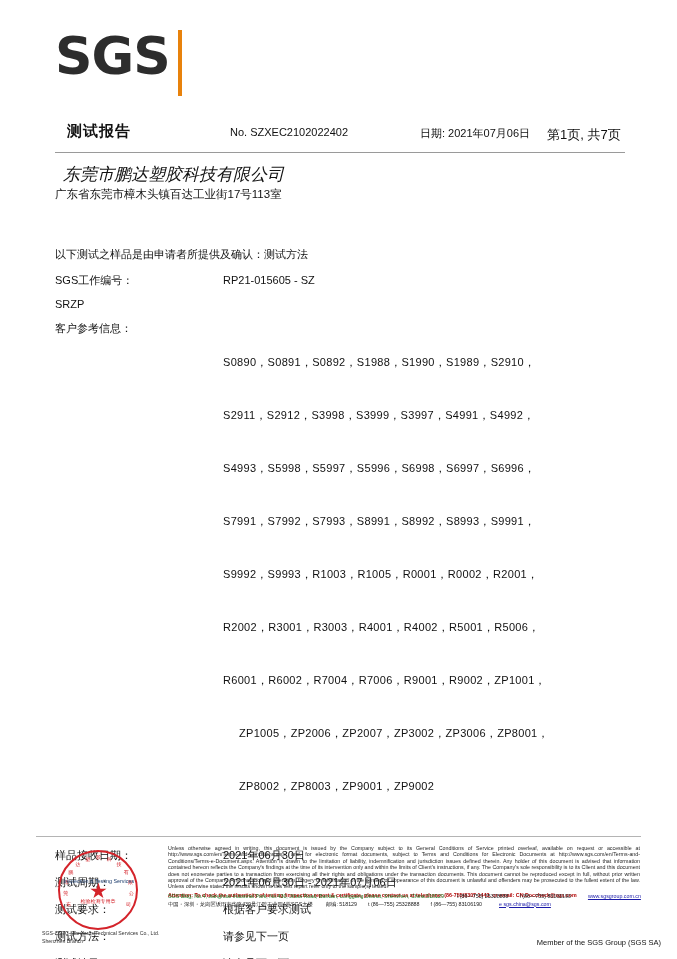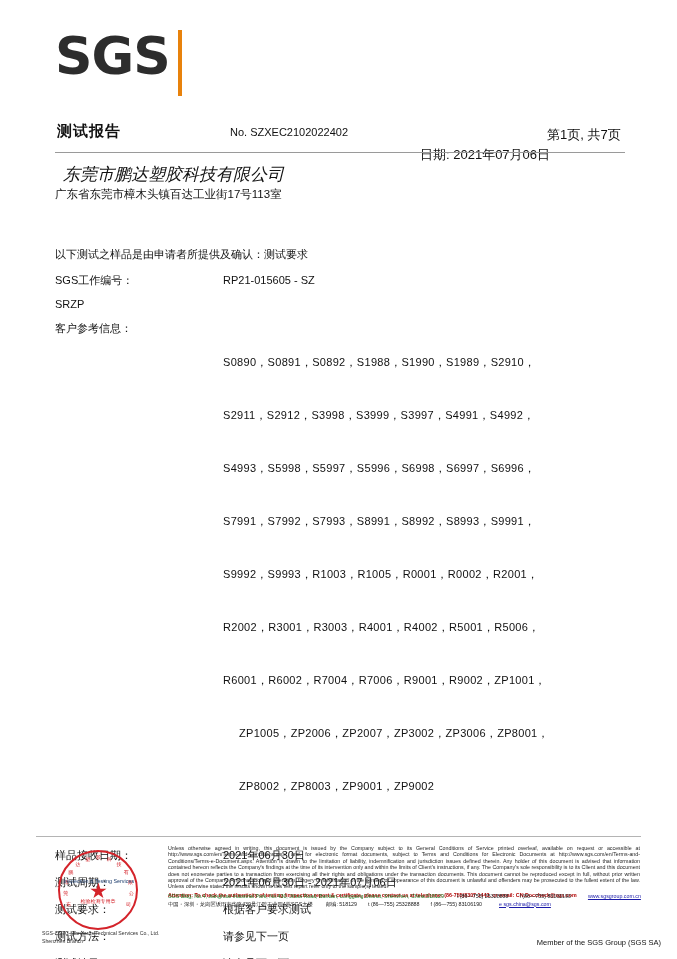--- a/index.html
+++ b/index.html
@@ -49,41 +49,40 @@
   
   .title-row {
     position: absolute;
     left: 55px;
     top: 122px;
     width: 570px;
     height: 22px;
   }
   .doc-title {
     position: absolute;
-    left: 2px;
+    left: 12px;
     top: 0;
     font-size: 15px;
     font-weight: bold;
     color: #111;
     letter-spacing: 1px;
   }
   .doc-no {
     position: absolute;
     left: 175px;
     top: 4px;
     font-size: 11px;
     color: #111;
   }
   .doc-date {
     position: absolute;
     left: 365px;
     top: 4px;
-    font-size: 13px;
-    color: #111;
-    margin-top: 20px;
+    font-size: 11px;
+    color: #111;
   }
   .doc-page {
     position: absolute;
     left: 492px;
     top: 4px;
     font-size: 13px;
     color: #111;
   }
   .title-rule {
     position: absolute;
@@ -300,21 +299,21 @@
     <div class="doc-title">测试报告</div>
     <div class="doc-no">No. SZXEC2102022402</div>
     <div class="doc-date">日期: 2021年07月06日</div>
     <div class="doc-page">第1页, 共7页</div>
   </div>
   <div class="title-rule"></div>
 
   <div class="client-name">东莞市鹏达塑胶科技有限公司</div>
   <div class="client-addr">广东省东莞市樟木头镇百达工业街17号113室</div>
 
-  <div class="sample-stmt">以下测试之样品是由申请者所提供及确认：测试要求</div>
+  <div class="sample-stmt">以下测试之样品是由申请者所提供及确认：测试方法</div>
 
   <div class="fields">
 
     <div class="field-row">
       <div class="field-label">SGS工作编号：</div>
       <div class="field-value">RP21-015605 - SZ</div>
     </div>
 
     <div class="field-row">
       <div class="field-value">SRZP</div>

